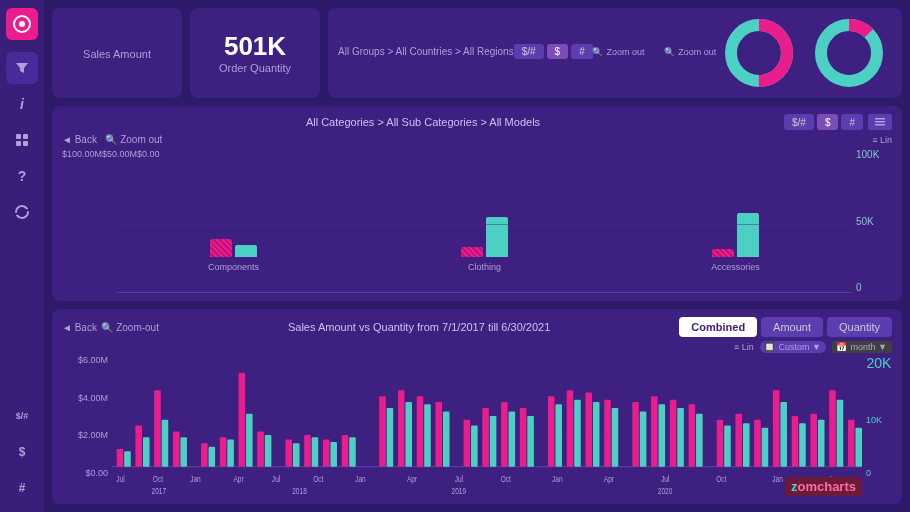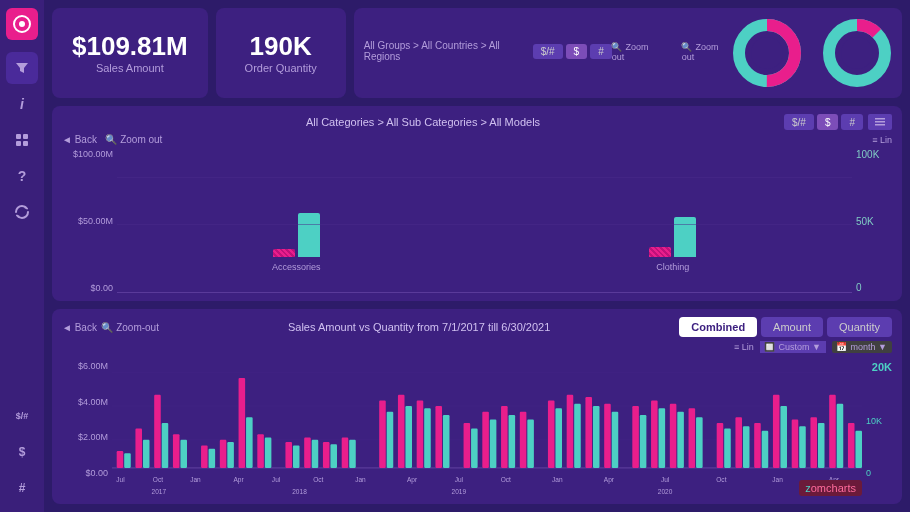--- a/index.html
+++ b/index.html
@@ -172,21 +172,21 @@
       align-items: center;
       gap: 3px;
     }
     .chart-body {
       flex: 1;
       position: relative;
       display: flex;
     }
     .y-axis {
       display: flex;
-      flex-direction: column;
+      flex-direction: row;
       justify-content: space-between;
       padding-right: 4px;
       width: 55px;
     }
     .y-label {
       color: #b39ddb;
       font-size: 9px;
       text-align: right;
     }
     .y-axis-right {
@@ -273,21 +273,20 @@
     }
     .combined-btn.active {
       background: #fff;
       color: #3d2080;
       font-weight: bold;
     }
     .bottom-chart-body {
       flex: 1;
       display: flex;
       position: relative;
-      margin-top: 6px;
     }
     .bottom-y-left {
       display: flex;
       flex-direction: column;
       justify-content: space-between;
       padding-right: 4px;
       width: 50px;
       padding-bottom: 18px;
     }
     .bottom-y-right {
@@ -347,25 +346,24 @@
     <span style="color:#b39ddb;font-size:12px;font-weight:bold">#</span>
   </div>
 </div>
 
 <div class="main">
 
   <div class="top-row">
 
     <div class="kpi-cards">
       <div class="kpi-card">
-        <div class="kpi-value">$109.81M</div>
         <div class="kpi-label">Sales Amount</div>
       </div>
       <div class="kpi-card">
-        <div class="kpi-value">190K</div>
+        <div class="kpi-value">501K</div>
         <div class="kpi-label">Order Quantity</div>
       </div>
     </div>
 
     <div class="pie-area">
       <div class="pie-header">
         <span class="pie-breadcrumb">All Groups &gt; All Countries &gt; All Regions</span>
         <div class="btn-group">
           <button class="btn-sm">$/# </button>
           <button class="btn-sm active">$</button>
@@ -420,35 +418,42 @@
         <span class="y-label">$100.00M</span>
         <span class="y-label">$50.00M</span>
         <span class="y-label">$0.00</span>
       </div>
       <div class="bars-area">
 
         <div class="grid-line" style="bottom: 66%; margin-bottom:20px;"></div>
         <div class="grid-line" style="bottom: 33%; margin-bottom:20px;"></div>
 
 
+        <div class="bar-group">
+          <div class="bar-pair">
+            <div class="bar" style="width:22px;height:18px;background:repeating-linear-gradient(45deg,#e91e8c,#e91e8c 2px,#c0107a 2px,#c0107a 4px);"></div>
+            <div class="bar" style="width:22px;height:12px;background:#4dd0c4;"></div>
+          </div>
+          <span class="bar-label">Components</span>
+        </div>
+
+        <div class="bar-group">
+          <div class="bar-pair">
+            <div class="bar" style="width:22px;height:10px;background:repeating-linear-gradient(45deg,#e91e8c,#e91e8c 2px,#c0107a 2px,#c0107a 4px);"></div>
+            <div class="bar" style="width:22px;height:40px;background:#4dd0c4;"></div>
+          </div>
+          <span class="bar-label">Clothing</span>
+        </div>
 
         <div class="bar-group">
           <div class="bar-pair">
             <div class="bar" style="width:22px;height:8px;background:repeating-linear-gradient(45deg,#e91e8c,#e91e8c 2px,#c0107a 2px,#c0107a 4px);"></div>
             <div class="bar" style="width:22px;height:44px;background:#4dd0c4;"></div>
           </div>
           <span class="bar-label">Accessories</span>
-        </div>
-
-        <div class="bar-group">
-          <div class="bar-pair">
-            <div class="bar" style="width:22px;height:10px;background:repeating-linear-gradient(45deg,#e91e8c,#e91e8c 2px,#c0107a 2px,#c0107a 4px);"></div>
-            <div class="bar" style="width:22px;height:40px;background:#4dd0c4;"></div>
-          </div>
-          <span class="bar-label">Clothing</span>
         </div>
       </div>
       <div class="y-axis-right">
         <span class="y-label-right">100K</span>
         <span class="y-label-right">50K</span>
         <span class="y-label-right">0</span>
       </div>
     </div>
   </div>
 
@@ -460,21 +465,21 @@
       </span>
       <span class="bottom-title">Sales Amount vs Quantity from  7/1/2017  till  6/30/2021</span>
       <div class="combined-btns">
         <button class="combined-btn active">Combined</button>
         <button class="combined-btn">Amount</button>
         <button class="combined-btn">Quantity</button>
       </div>
     </div>
     <div style="display:flex;justify-content:flex-end;gap:6px;margin-bottom:2px;align-items:center;">
       <span style="color:#b39ddb;font-size:9px;">≡ Lin</span>
-      <span style="color:#b39ddb;font-size:9px;background:#5c3db0;padding:1px 5px;border-radius:0;">🔲 Custom ▼</span>
+      <span style="color:#b39ddb;font-size:9px;background:#5c3db0;padding:1px 5px;border-radius:6px;">🔲 Custom ▼</span>
       <span style="color:#b39ddb;font-size:9px;background:#404040;padding:1px 5px;border-radius:2px;">📅 month ▼</span>
     </div>
     <div class="bottom-chart-body">
       <div class="bottom-y-left">
         <span class="y-label">$6.00M</span>
         <span class="y-label">$4.00M</span>
         <span class="y-label">$2.00M</span>
         <span class="y-label">$0.00</span>
       </div>
 
@@ -583,26 +588,26 @@
           <text x="710" y="108" fill="#b39ddb" font-size="7" text-anchor="middle">Jan</text>
           <text x="770" y="108" fill="#b39ddb" font-size="7" text-anchor="middle">Apr</text>
 
           <text x="50" y="118" fill="#b39ddb" font-size="7" text-anchor="middle">2017</text>
           <text x="200" y="118" fill="#b39ddb" font-size="7" text-anchor="middle">2018</text>
           <text x="370" y="118" fill="#b39ddb" font-size="7" text-anchor="middle">2019</text>
           <text x="590" y="118" fill="#b39ddb" font-size="7" text-anchor="middle">2020</text>
         </svg>
 
         
-        <div style="position:absolute;bottom:0;right:0;background:#6b1a3a;color:#ff6b9d;font-size:11px;font-weight:normal;padding:2px 6px;border-radius:3px;text-align:center;">
+        <div style="position:absolute;bottom:0;right:0;background:#6b1a3a;color:#ff6b9d;font-size:13px;font-weight:bold;padding:2px 6px;border-radius:3px;text-align:center;">
           <span style="color:#4dd0c4">z</span><span>omcharts</span>
         </div>
       </div>
 
       <div class="bottom-y-right">
-        <span style="color:#4dd0c4;font-size:11px;text-align:right;font-weight:bold;">20K</span>
+        <span style="color:#4dd0c4;font-size:14px;text-align:center;">20K</span>
         <span style="color:#4dd0c4;font-size:9px;text-align:left;">10K</span>
         <span style="color:#4dd0c4;font-size:9px;text-align:left;">0</span>
       </div>
     </div>
   </div>
 
 </div>
 
 </body></html>

